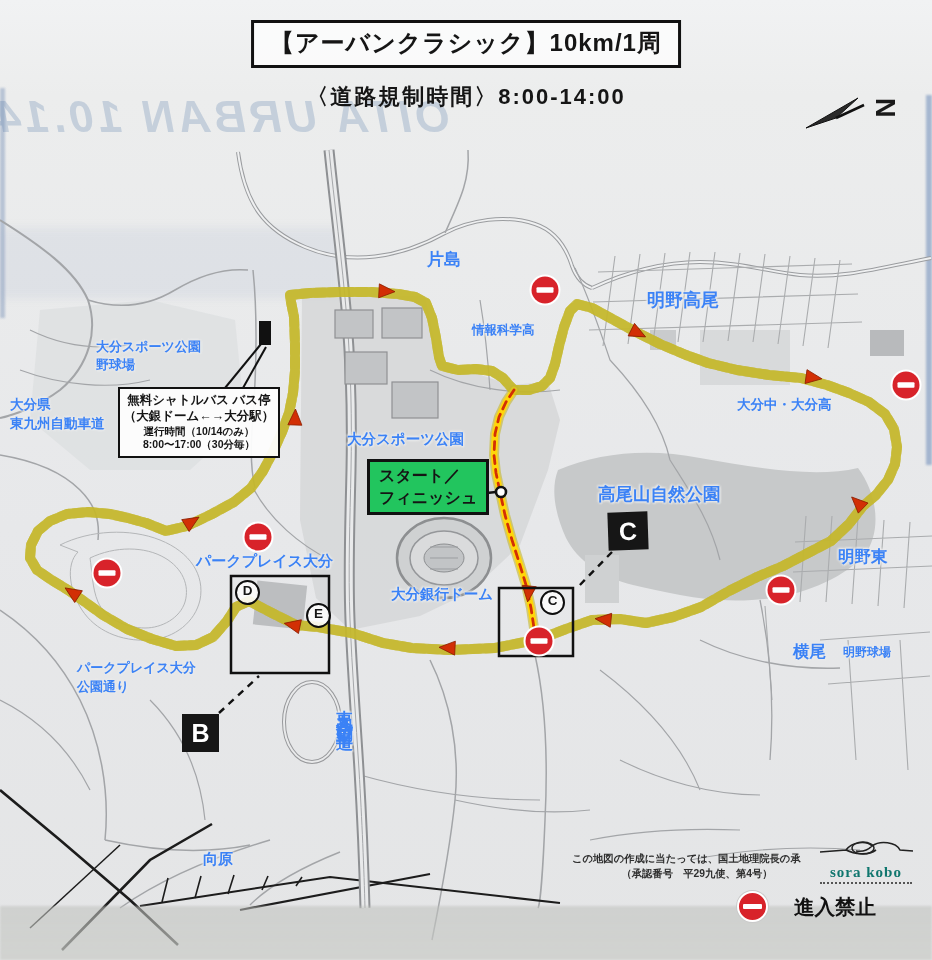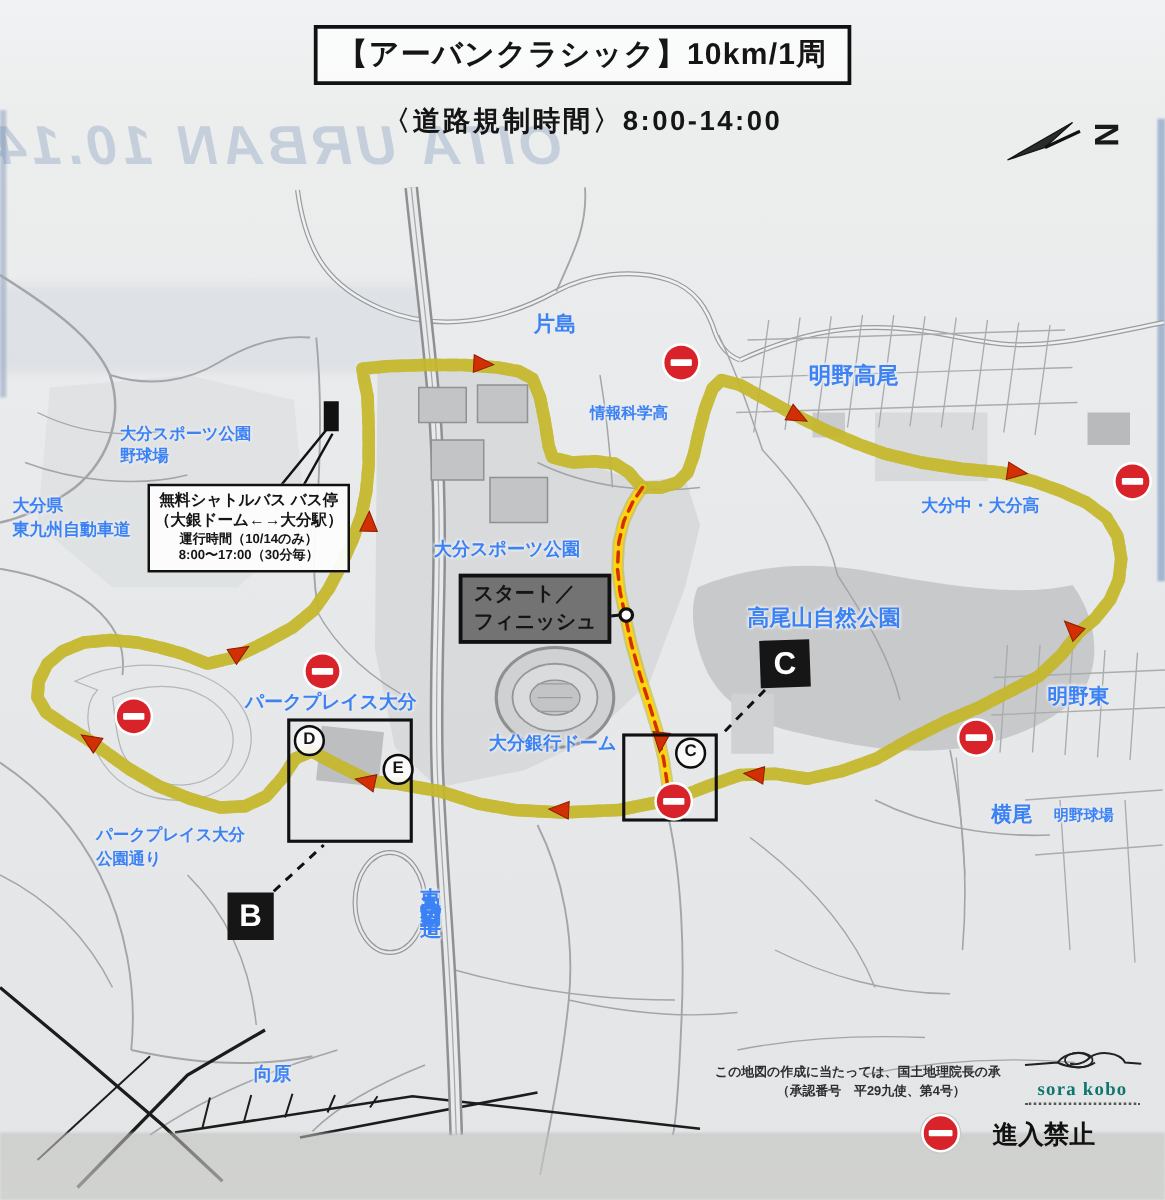--- a/index.html
+++ b/index.html
@@ -9,21 +9,21 @@
   svg{position:absolute;left:0;top:0;}
   .halo{text-shadow:0 0 3px #eaebec,0 0 3px #eaebec,1px 1px 2px #eaebec,-1px -1px 2px #eaebec;}
   .maplabel{position:absolute;font-weight:700;color:#3b82f6;white-space:nowrap;}
   .title-box{position:absolute;left:50%;top:20px;transform:translateX(-50%);
     border:3px solid #111;background:rgba(253,253,253,.82);padding:4px 16px 6px;
     font-size:24px;font-weight:800;letter-spacing:1px;white-space:nowrap;}
   .subtitle{position:absolute;left:50%;top:82px;transform:translateX(-50%);
     font-size:22px;font-weight:800;letter-spacing:2px;white-space:nowrap;}
   .wm{position:absolute;transform:scaleX(-1);font-weight:800;font-style:italic;
       color:rgba(105,138,180,.30);white-space:nowrap;pointer-events:none;}
-  .startbox{position:absolute;left:367px;top:459px;background:#737373;border:3px solid #111;
+  .startbox{position:absolute;left:367px;top:459px;background:#22c55e;border:3px solid #111;
     padding:3px 9px 4px;font-size:16px;font-weight:800;line-height:1.35;}
   .shuttlebox{position:absolute;left:118px;top:387px;width:158px;background:rgba(253,253,253,.95);
     border:2px solid #111;text-align:center;padding:3px 0 4px;line-height:1.3;}
   .shuttlebox .l1{font-size:12.5px;font-weight:800;}
   .shuttlebox .l2{font-size:12.5px;font-weight:800;}
   .shuttlebox .l3{font-size:10.5px;font-weight:800;}
   .blackbox{position:absolute;background:#161616;color:#fff;font-weight:800;
     display:flex;align-items:center;justify-content:center;}
   .circle-letter{position:absolute;width:21px;height:21px;border-radius:50%;
     border:2px solid #0d0d0d;background:rgba(252,252,252,.9);font-size:13.5px;font-weight:800;

